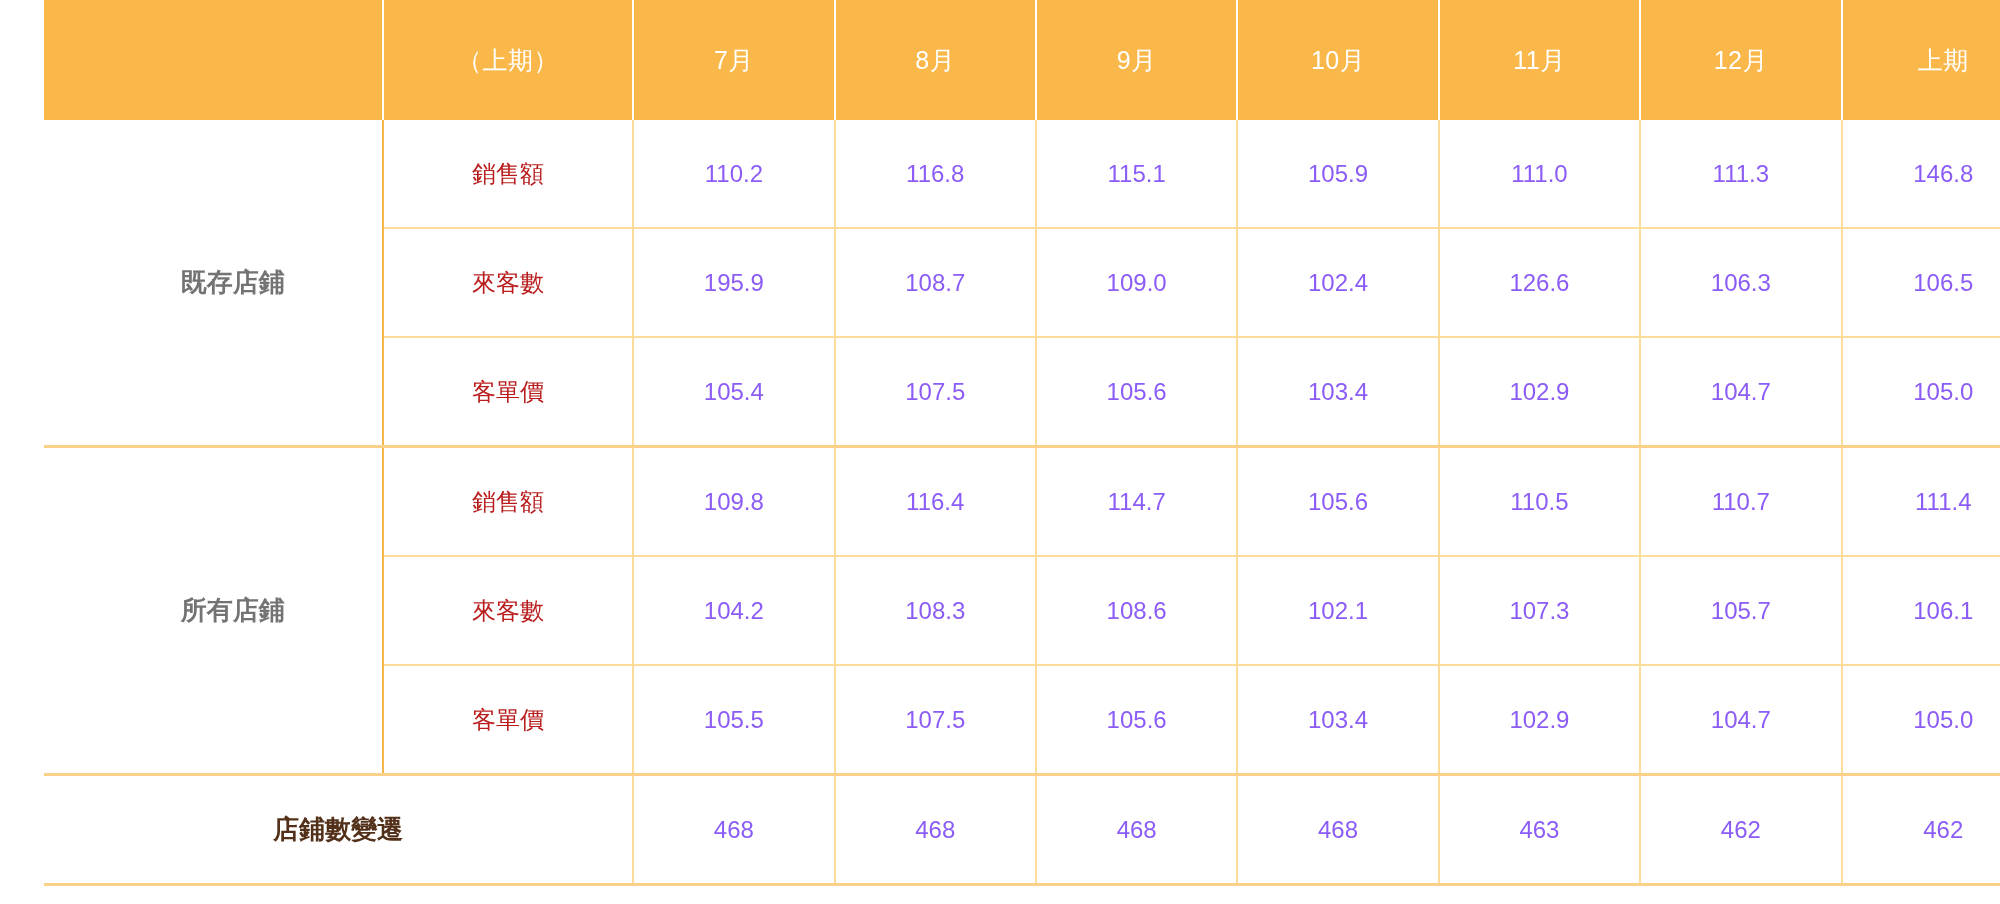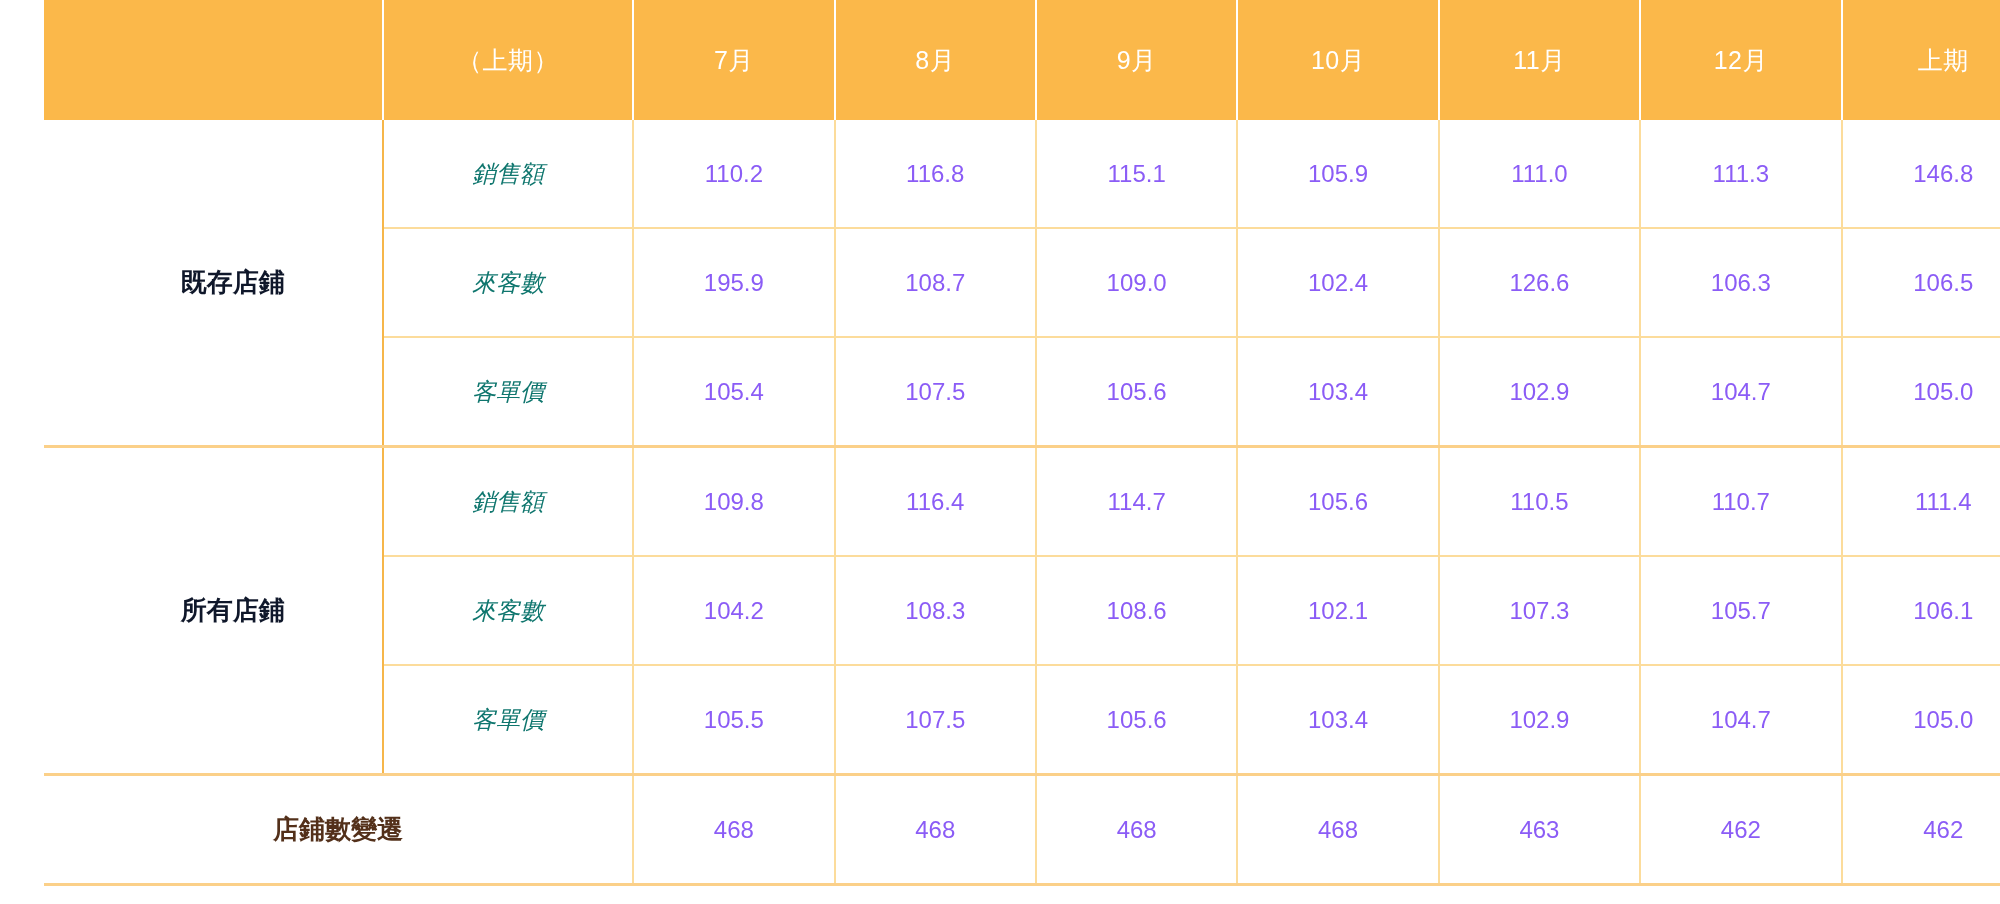--- a/index.html
+++ b/index.html
@@ -70,29 +70,28 @@
     border-bottom: 2px solid #fcdc9b;
     padding: 0;
   }
   tbody td:last-child {
     border-right: none;
   }
 
   tbody td.group-label {
     font-size: 26px;
     font-weight: bold;
-    color: #0f172a;
+    color: #737373;
     border-right: 2px solid #f6b64a;
     vertical-align: middle;
     padding-left: 40px;
   }
   tbody td.metric-label {
     font-size: 24px;
-    color: #0f766e;
-    font-style: italic;
+    color: #b91c1c;
   }
 
   tbody tr.group-start td {
     border-top: 3px solid #fbd089;
   }
 
   tbody tr.summary-row td {
     border-top: 3px solid #fbd089;
     border-bottom: 3px solid #fbd089;
   }

